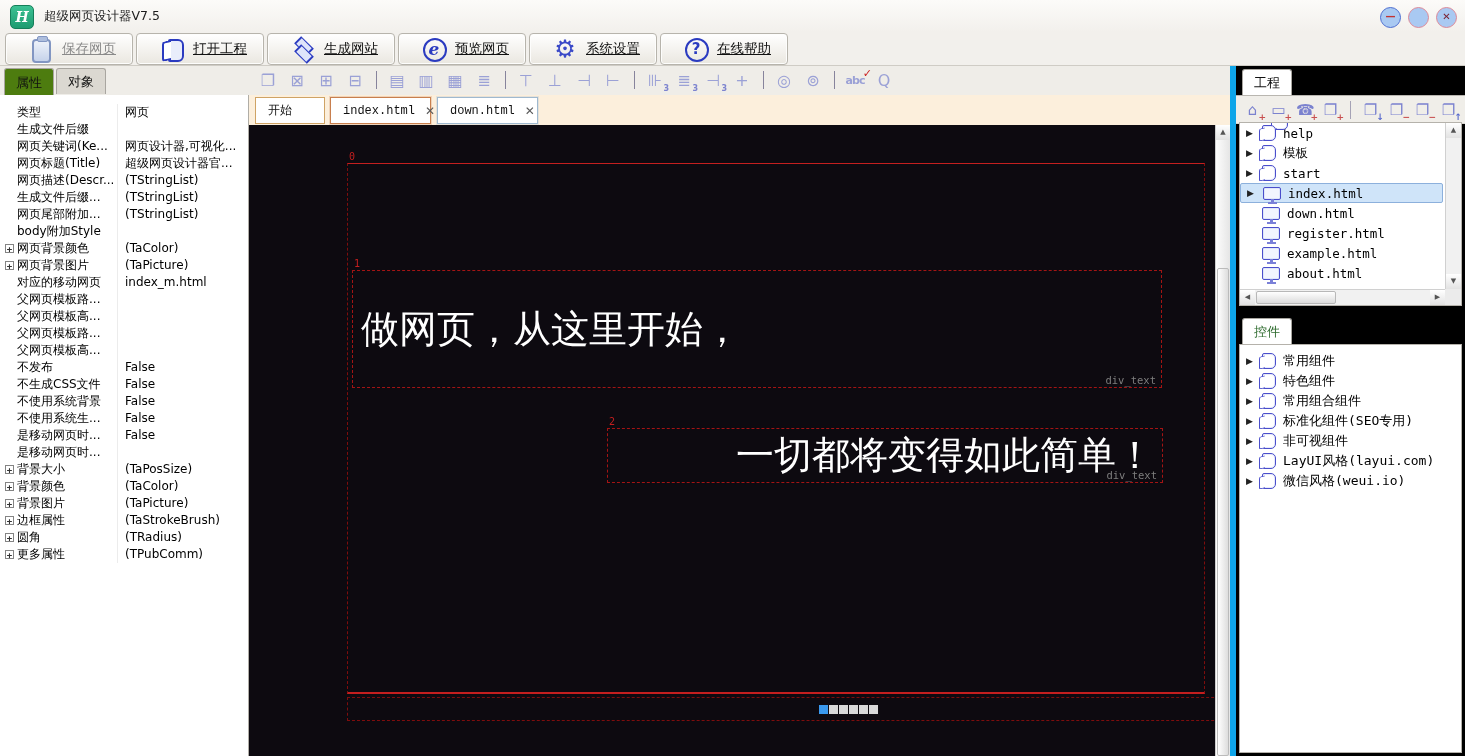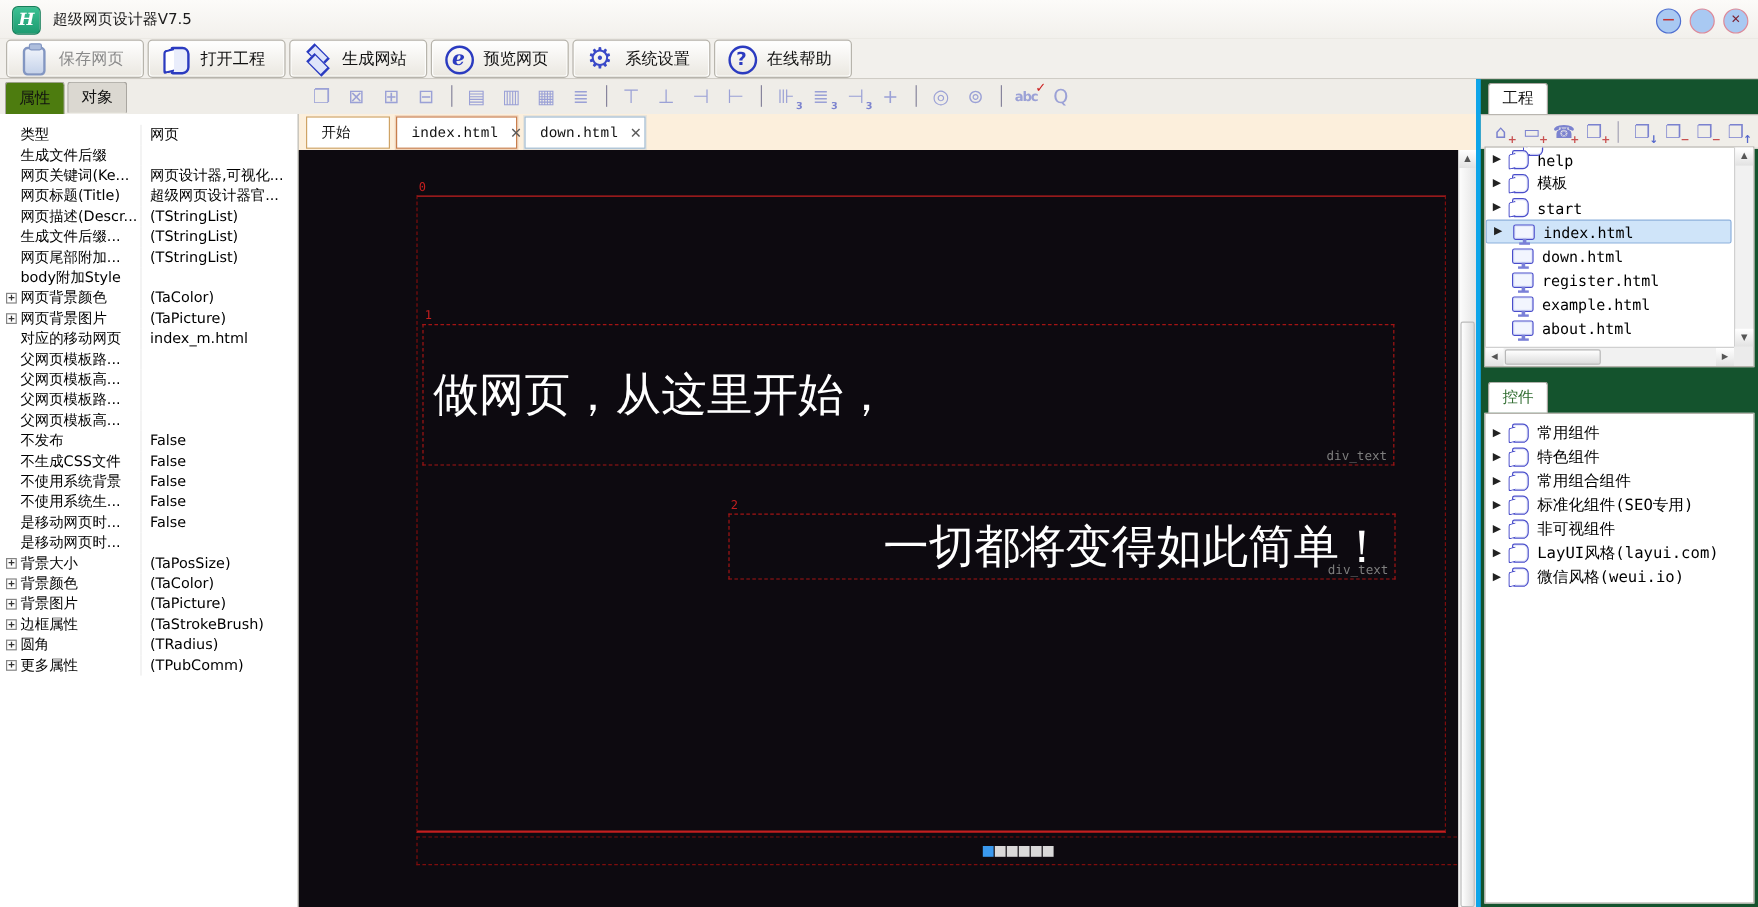--- a/index.html
+++ b/index.html
@@ -16,23 +16,23 @@
            color:#fff;font:italic bold 14px/22px "DejaVu Serif","Liberation Serif",serif;text-align:center;}
   .apptitle{position:absolute;left:44px;top:0;line-height:32px;font-size:12.5px;color:#1c1c1c;text-align:right;}
   .winbtns{position:absolute;right:8px;top:7px;display:flex;gap:7px;}
   .winbtn{width:19px;height:19px;border-radius:50%;background:#a9c9f2;border:1px solid #dd8a99;
           font-size:10px;line-height:17px;text-align:center;color:#7a2030;font-weight:bold;}
   .winbtn.minimize-button{border-color:#4f6fd0;color:#c23333;}
 
   
   .maintoolbar{position:absolute;left:0;top:32px;width:100%;height:34px;background:#f2f0ec;
                border-bottom:1px solid #cfccc5;display:flex;align-items:center;padding-left:5px;box-sizing:border-box;gap:3px;}
-  .bigbtn{height:30px;display:flex;align-items:center;gap:8px;padding:0 16px 0 9px;
+  .bigbtn{height:30px;display:flex;align-items:center;gap:8px;padding:0 16px 0 22px;
           border:1px solid #b7b4ac;border-radius:4px;background:linear-gradient(#ffffff,#eae7e0);
-          box-shadow:inset 0 0 0 1px #fdfdfc;font-size:13.5px;color:#111;}
+          box-shadow:inset 0 0 0 1px #fdfdfc;font-size:13.5px;color:#111;text-decoration:underline;}
   .bigbtn.disabled{color:#8a8a8a;}
   .mt-icon{width:26px;height:26px;position:relative;display:inline-block;flex:0 0 26px;}
   .mt-icon .iglyph{position:absolute;inset:0;text-align:center;}
   
   .save-icon::before{content:"";position:absolute;left:4px;top:3px;width:15px;height:20px;
       background:linear-gradient(#eef2fa,#c6d3ea);border:2px solid #8296c2;border-radius:4px;}
   .save-icon::after{content:"";position:absolute;left:9px;top:0px;width:9px;height:4px;
       background:#aebedd;border:1px solid #8296c2;border-radius:2px;}
   
   .open-project-icon::before{content:"";position:absolute;left:9px;top:3px;width:12px;height:19px;
@@ -114,22 +114,22 @@
   .dot.active{background:#3a99ee;}
   .carlabel{position:absolute;right:5px;bottom:3px;font-size:11px;color:#8a8a8a;}
   .vscroll{position:absolute;right:0;top:30px;bottom:0;width:15px;background:linear-gradient(to right,#fdfdfd,#e5e5e5);
            border-left:1px solid #cfcfcf;box-sizing:border-box;}
   .scrbtn{position:absolute;left:0;right:0;height:15px;text-align:center;font-size:7px;color:#555;line-height:15px;
           background:linear-gradient(#ffffff,#e2e2e2);}
   .vthumb{position:absolute;left:1px;right:1px;top:143px;bottom:0;background:linear-gradient(to right,#ffffff,#dddddd);
           border:1px solid #bbb;border-radius:2px;}
 
   
-  .rightpanel{position:absolute;left:1230px;top:66px;right:0;bottom:0;background:#14532d;
-              border-left:4px solid #0ea5e9;box-sizing:border-box;}
+  .rightpanel{position:absolute;left:1230px;top:66px;right:0;bottom:0;background:#000000;
+              border-left:6px solid #0ea5e9;box-sizing:border-box;}
   .rtab{position:absolute;left:6px;width:50px;height:26px;background:#fff;border:1px solid #a9a6a0;border-bottom:none;
         border-radius:3px 3px 0 0;text-align:center;font-size:13px;line-height:26px;color:#111;box-sizing:border-box;}
   #projtab{top:3px;}
   #ctrltab{top:252px;color:#2e6b2e;}
   .ptoolbar{position:absolute;left:0;right:0;top:29px;height:27px;background:#f0eee9;
             border-top:1px solid #b9b6b0;border-bottom:1px solid #d8d5cf;display:flex;align-items:center;
             padding-left:8px;gap:9px;overflow:hidden;}
   .pticon{position:relative;width:17px;text-align:center;font-size:15px;color:#7b82cf;flex:0 0 17px;}
   .pticon .fbadge{position:absolute;right:-5px;bottom:-3px;font-size:9px;font-weight:bold;}
   .fbadge.bd-red{color:#c85050;}

